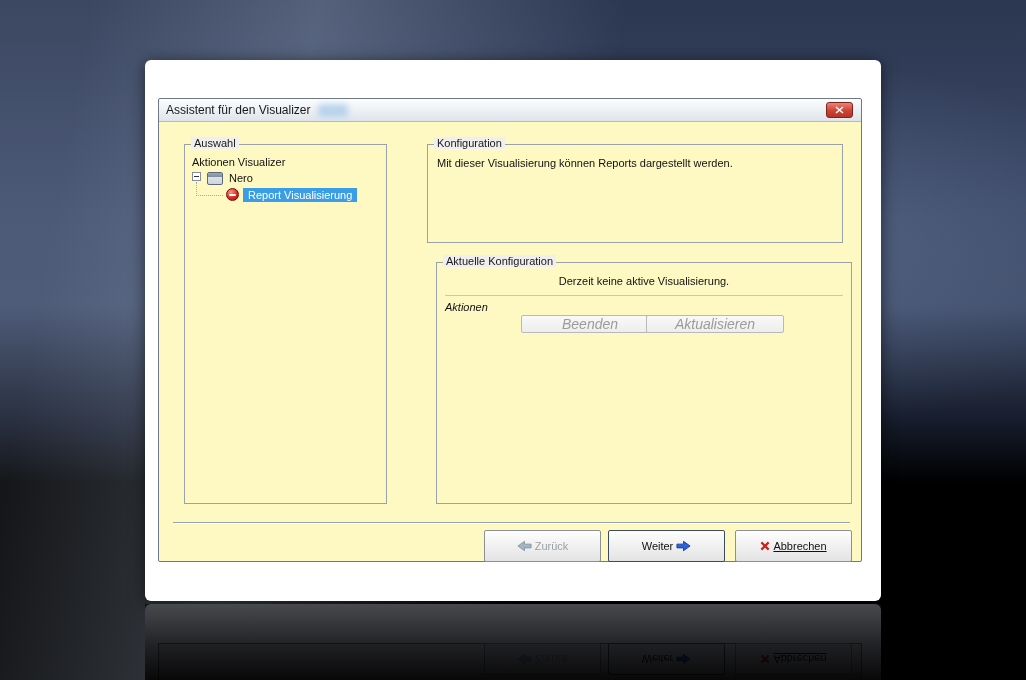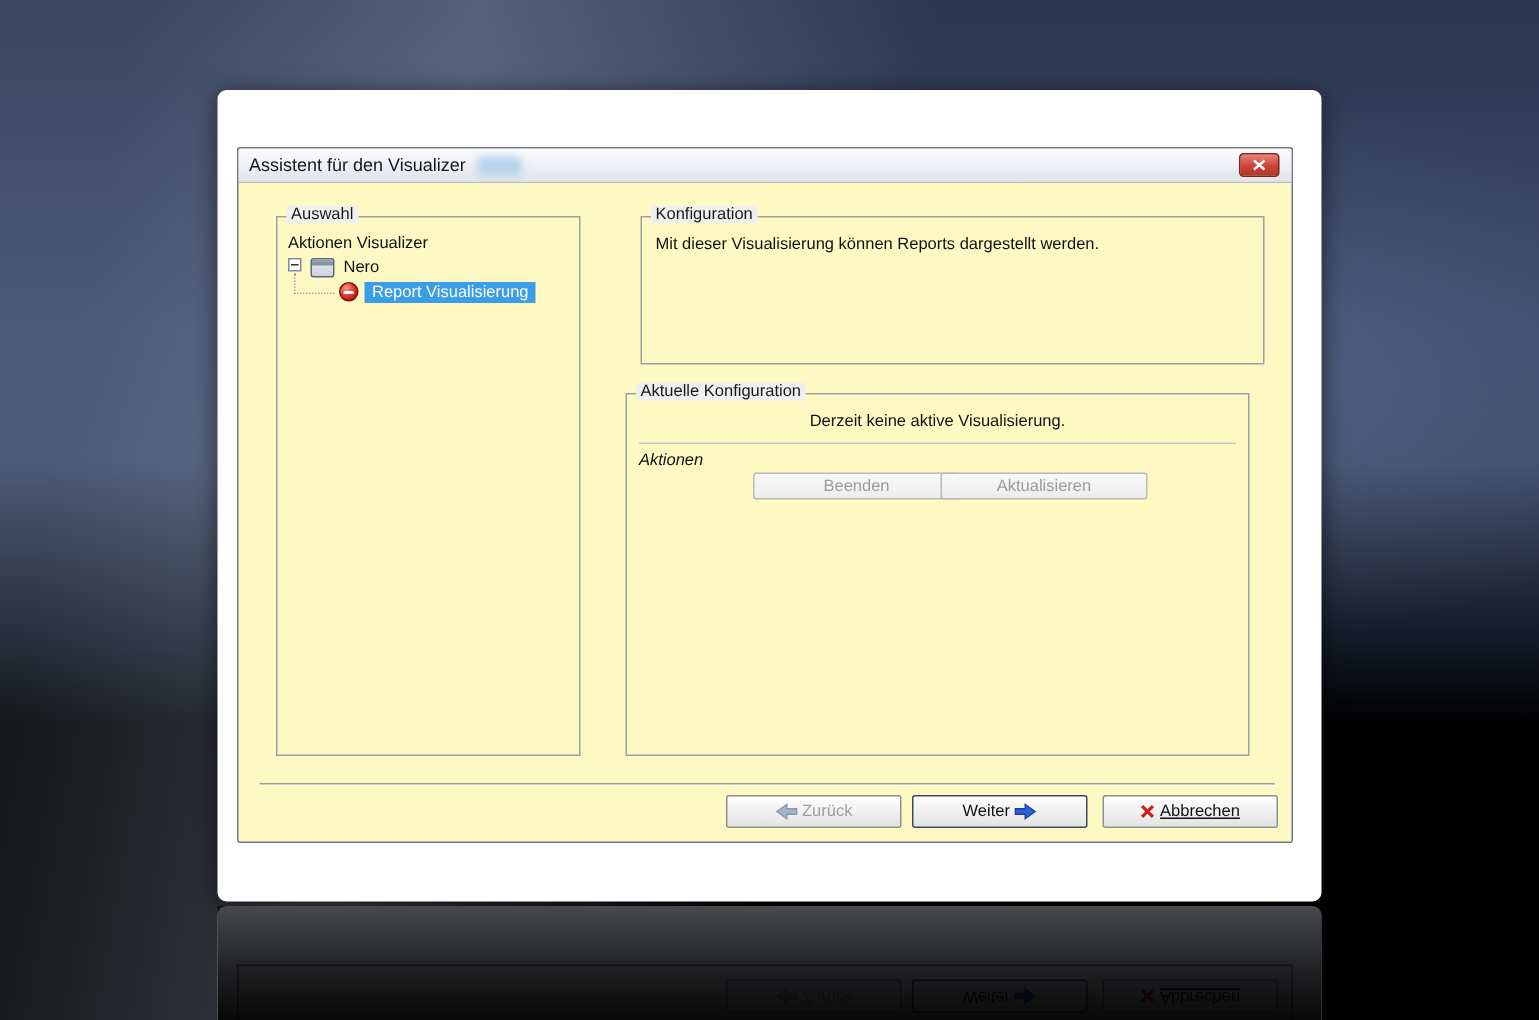--- a/index.html
+++ b/index.html
@@ -46,21 +46,21 @@
   }
 
   
   .group { position:absolute; border:1px solid #9ba1a8; }
   .group-label {
     position:absolute; top:-8px; left:6px; background:#f0efed;
     padding:0 3px; font-size:11px; color:#16181b; white-space:nowrap;
   }
   #grp-auswahl      { left:25px;  top:45px;  width:203px; height:360px; }
   #grp-beschreibung { left:268px; top:45px;  width:416px; height:99px;  }
-  #grp-konfig       { left:258px; top:163px; width:416px; height:242px; }
+  #grp-konfig       { left:277px; top:163px; width:416px; height:242px; }
 
   
   .tree-root { position:absolute; left:7px; top:11px; font-size:11px; color:#111; }
   .tree-row { position:absolute; height:16px; display:flex; align-items:flex-start; font-size:11px; color:#111; }
   .row-nero   { left:7px;  top:27px; }
   .row-report { left:41px; top:43px; }
   .expand-box {
     width:9px; height:9px; background:#fff; border:1px solid #848e9a;
     margin-right:6px; position:relative; flex:none; cursor:pointer;
   }
@@ -95,35 +95,35 @@
 
   
   .desc-text { position:absolute; left:9px; top:12px; width:398px; font-size:11px; color:#111; }
 
   
   .status-text { position:absolute; left:0; right:0; top:12px; text-align:center; font-size:11px; color:#111; }
   .k-line { position:absolute; left:8px; right:8px; top:32px; border-top:1px solid #c6c6c6; }
   .aktionen { position:absolute; left:8px; top:38px; font-size:11px; color:#111;font-style:italic; }
 
   .dbtn {
-    position:absolute; height:18px; width:138px; font-size:11px;
+    position:absolute; height:18px; width:138px; font-size:14px;
     display:flex; align-items:center; justify-content:center;
     background:linear-gradient(#f9f9f9, #ededed);
-    border:1px solid #b9b9b9; border-radius:2px; color:#9b9b9b;
+    border:1px solid #b9b9b9; border-radius:2px; color:#9b9b9b;font-style:italic;
   }
   .btn-beenden       { left:84px;  top:52px; }
   .btn-aktualisieren { left:209px; top:52px; }
 
   
   .sep {
     position:absolute; left:14px; top:423px; width:677px; height:0;
     border-top:1px solid #9aa0a8; box-shadow:0 1px 0 rgba(255,255,255,0.85);
   }
   .btn {
-    position:absolute; top:431px; height:22px; width:117px; font-size:11px;
+    position:absolute; top:431px; height:32px; width:117px; font-size:11px;
     display:flex; align-items:center; justify-content:center; gap:3px;
     background:linear-gradient(#fefefe, #e3e3e3);
     border:1px solid #8b9097; border-radius:2px; color:#111; cursor:pointer;
   }
   .btn-zurueck   { left:325px; color:#9aa0a6; cursor:default; }
   .btn-weiter    { left:449px; border:1px solid #3c4a5f; }
   .btn-abbrechen { left:576px;text-decoration:underline; }
   .btn svg, .dbtn svg, .close-btn svg { display:block; flex:none; }
 
   

